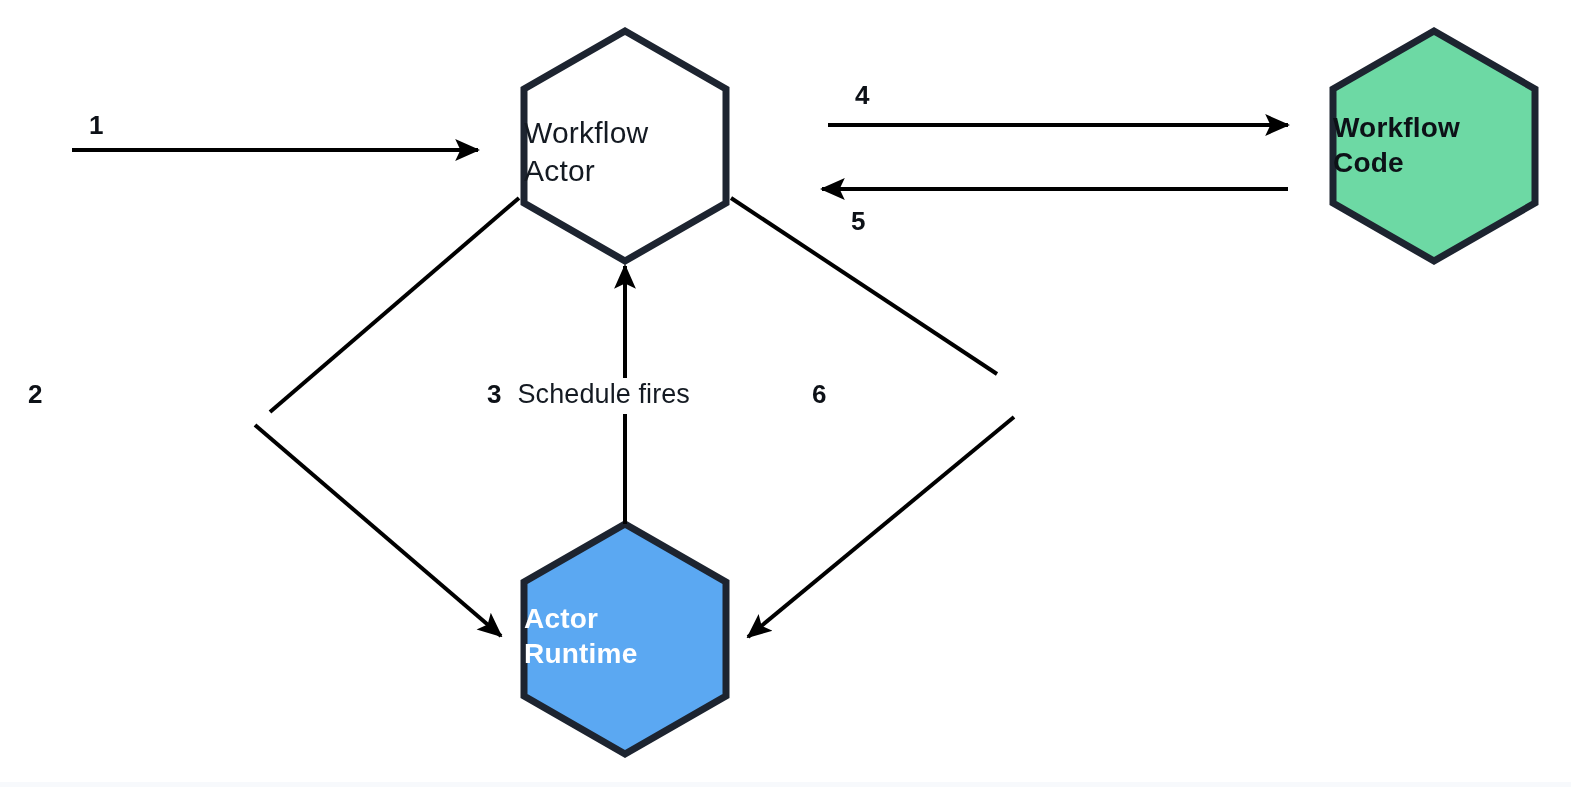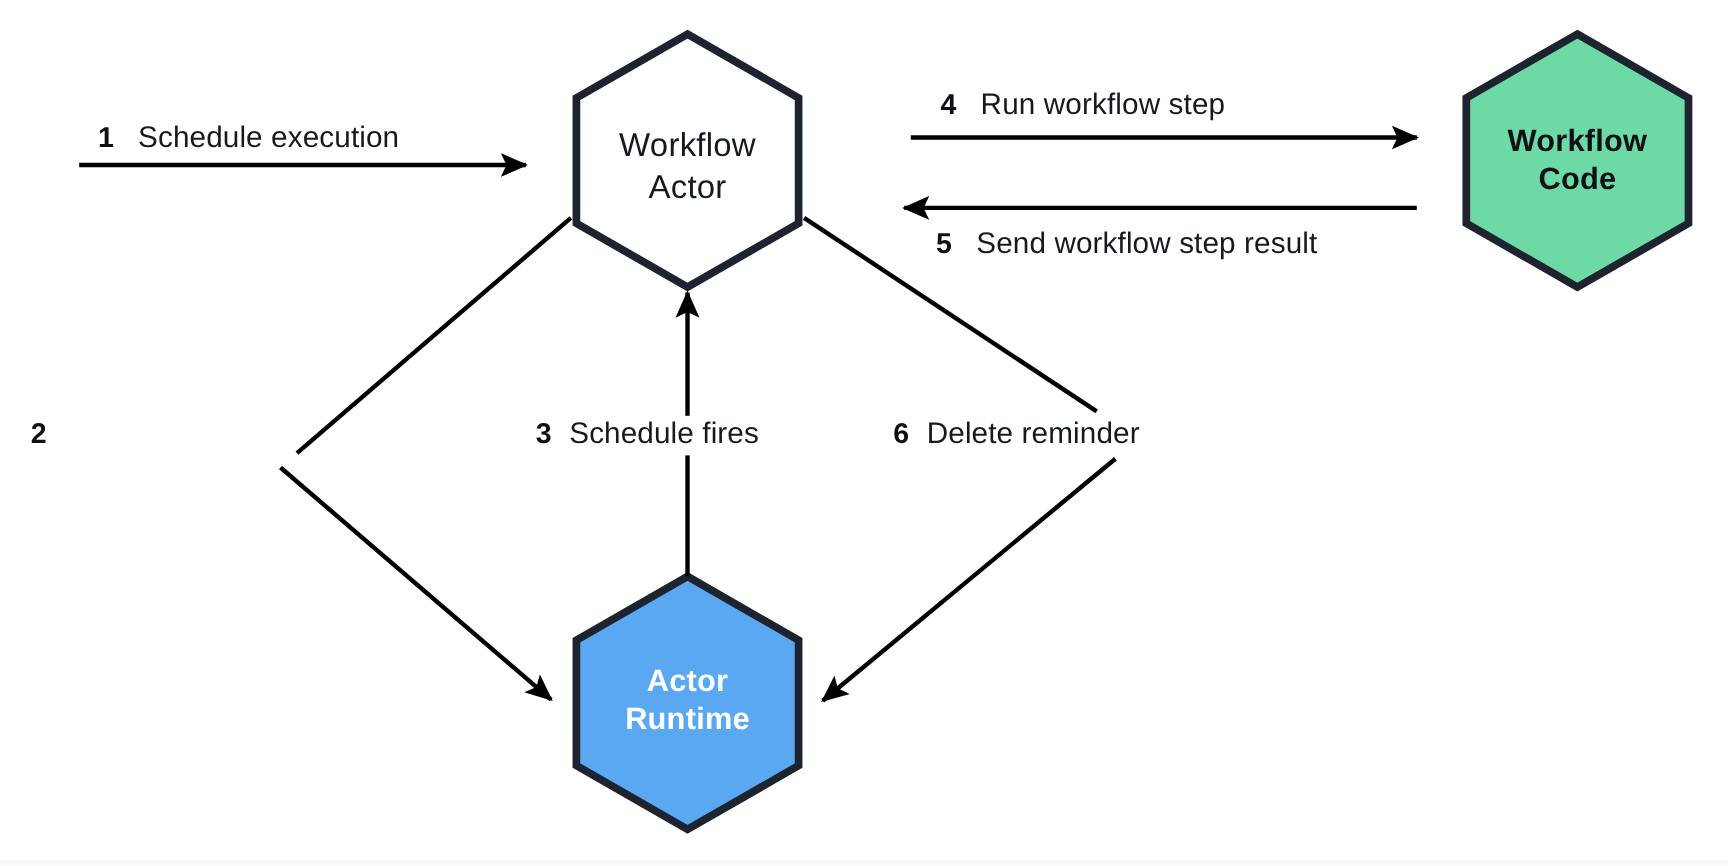--- a/index.html
+++ b/index.html
@@ -24,21 +24,20 @@
   #diagram-svg {
     position: absolute;
     left: 0;
     top: 0;
     width: 1571px;
     height: 787px;
     display: block;
   }
   .node-label {
     position: absolute;
-    text-align: center;
     line-height: 1.26;
     white-space: pre-line;
     pointer-events: none;
     user-select: none;
   }
   .node-label.plain {
     font-weight: 400;
     font-size: 30px;
     letter-spacing: 0.2px;
     color: #141a22;
@@ -133,41 +132,37 @@
 Actor</div>
 
   <div class="node-label strong" style="left:1333px; top:110px; width:202px; color:#0d1117;">Workflow
 Code</div>
 
   <div class="node-label strong" style="left:524px; top:601px; width:202px; color:#ffffff;">Actor
 Runtime</div>
 
   <div class="edge-label" style="left:89px; top:110px;">
     <span class="num">1</span>
-    <span class="txt">Schedule execution</span>
   </div>
 
   <div class="edge-label" style="left:28px; top:379px;">
     <span class="num">2</span>
   </div>
 
   <div class="edge-label tight" style="left:487px; top:379px;">
     <span class="num">3</span>
     <span class="txt">Schedule fires</span>
   </div>
 
   <div class="edge-label" style="left:855px; top:80px;">
     <span class="num">4</span>
-    <span class="txt">Run workflow step</span>
   </div>
 
   <div class="edge-label" style="left:851px; top:206px;">
     <span class="num">5</span>
-    <span class="txt">Send workflow step result</span>
   </div>
 
   <div class="edge-label tight" style="left:812px; top:379px;">
     <span class="num">6</span>
-    <span class="txt">Delete reminder</span>
   </div>
 
   <div class="bottom-band"></div>
 </div>
 
 </body></html>

